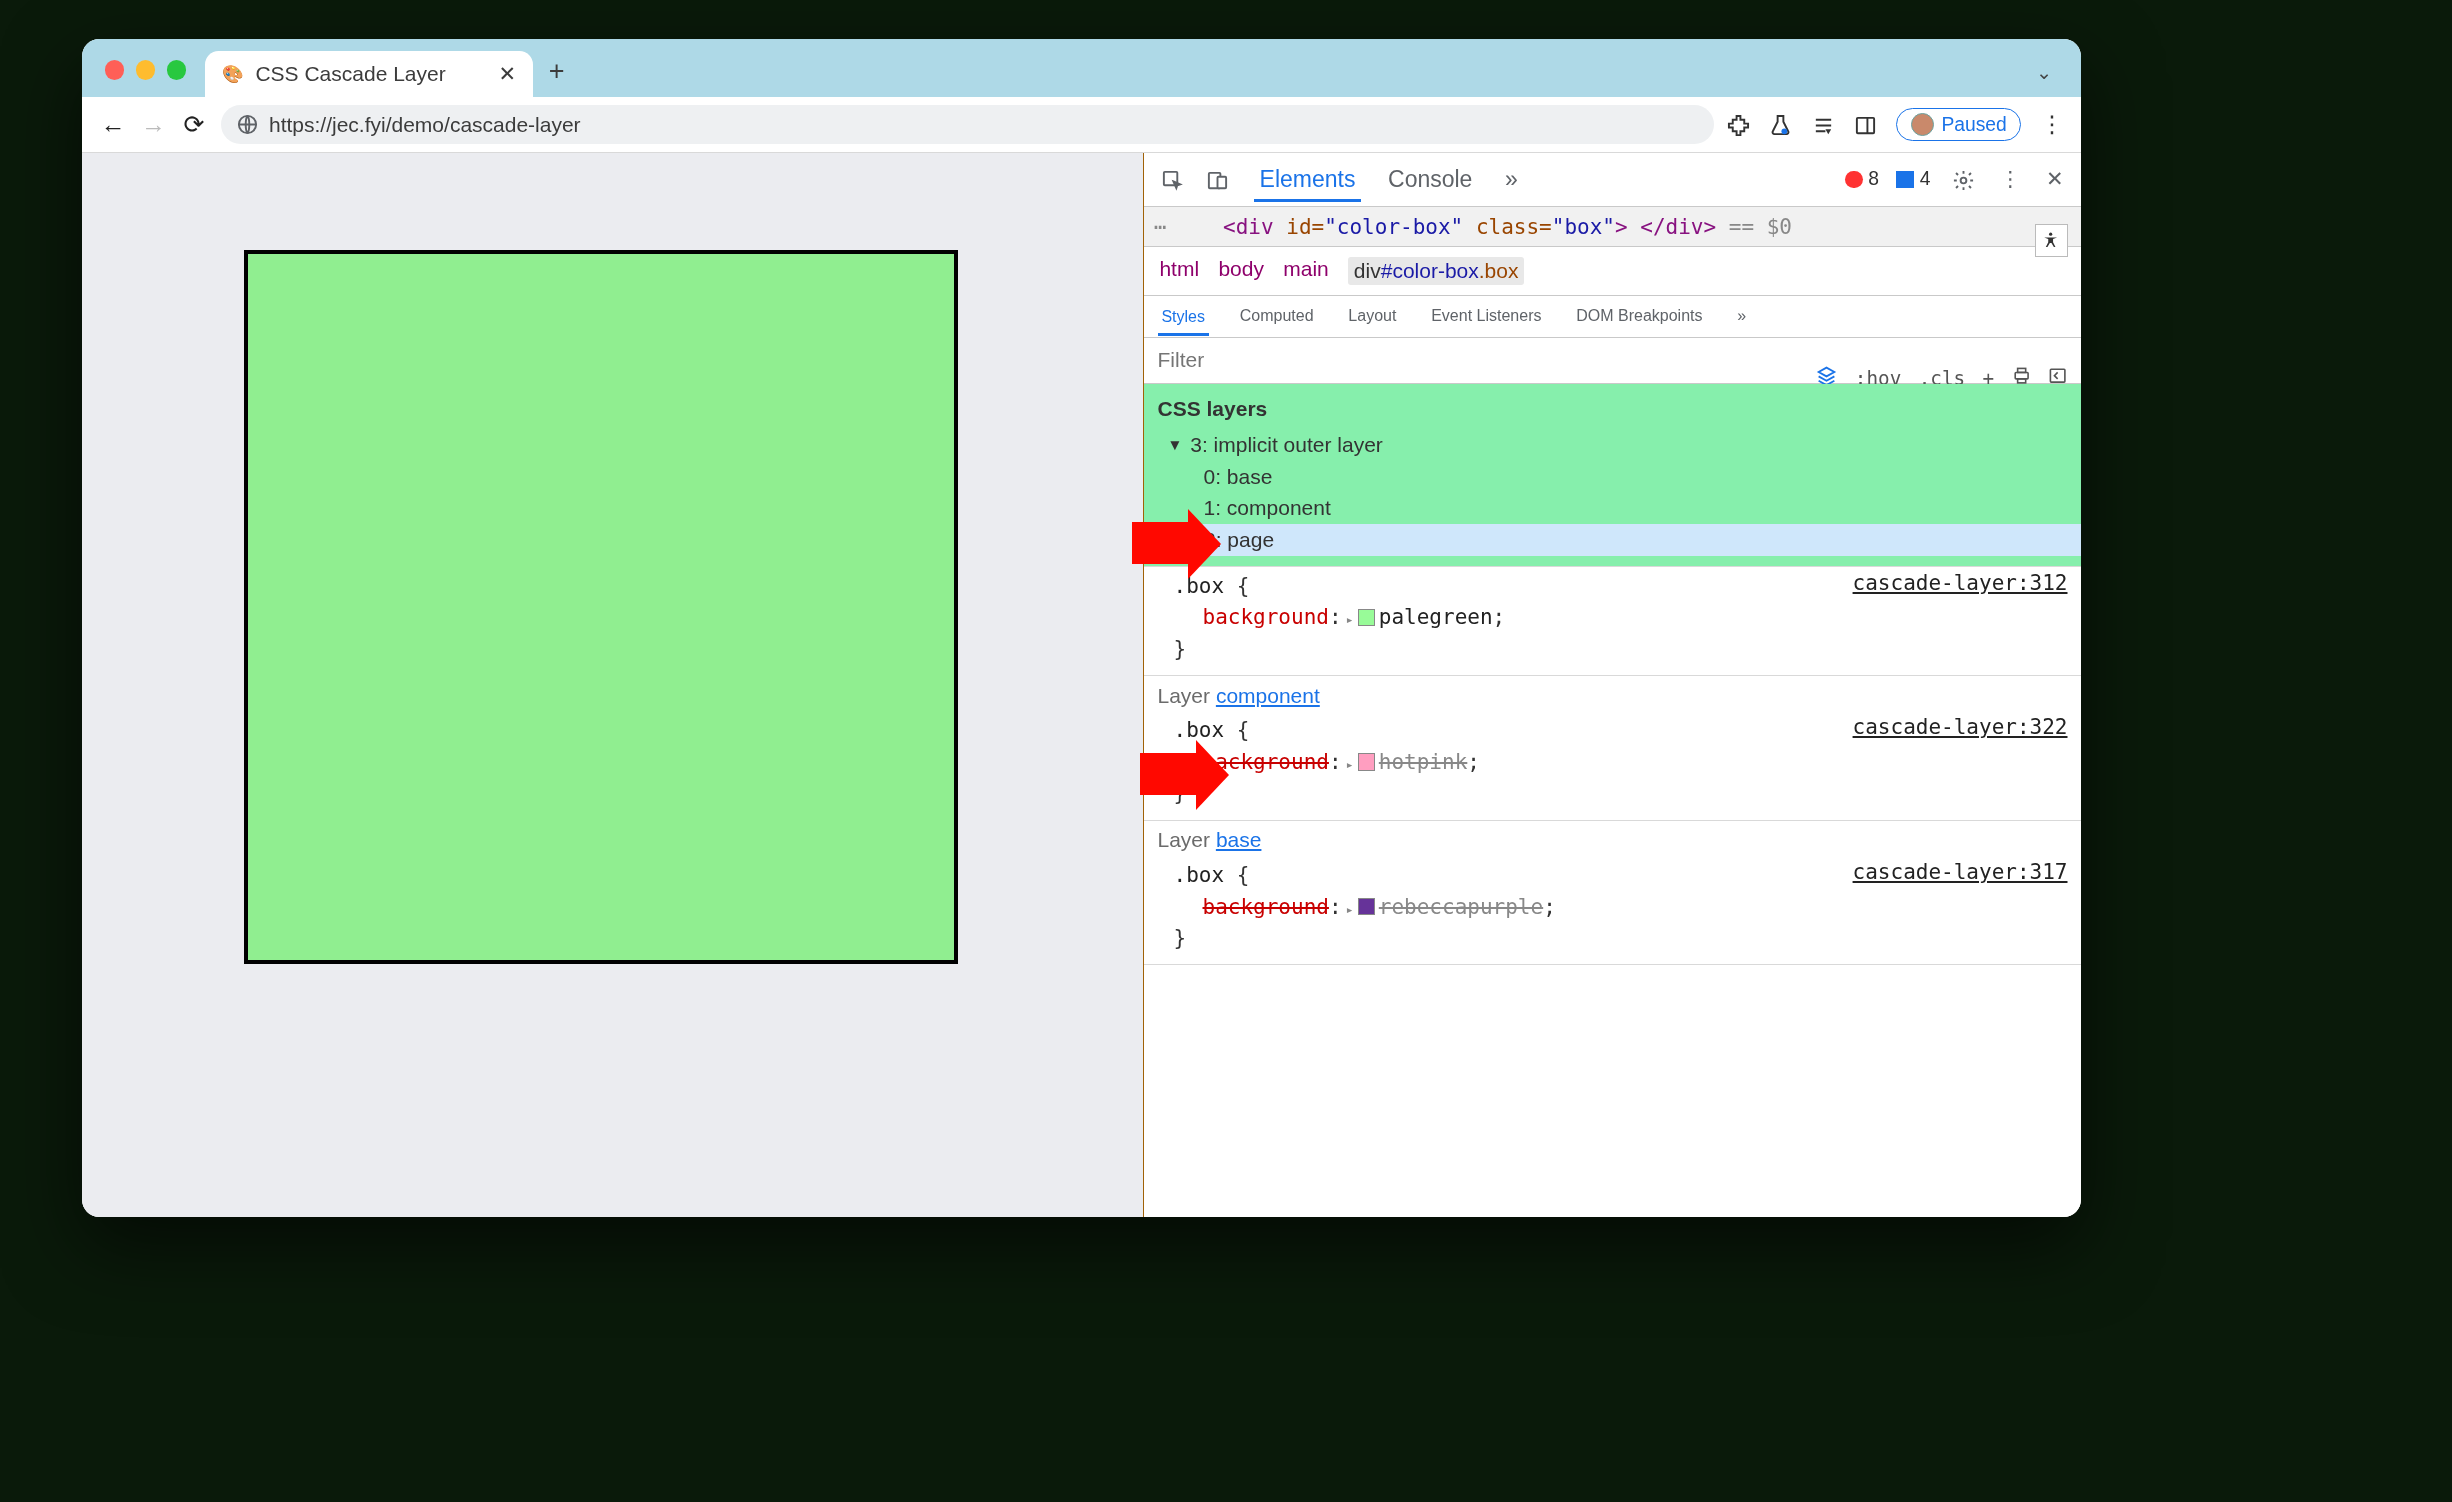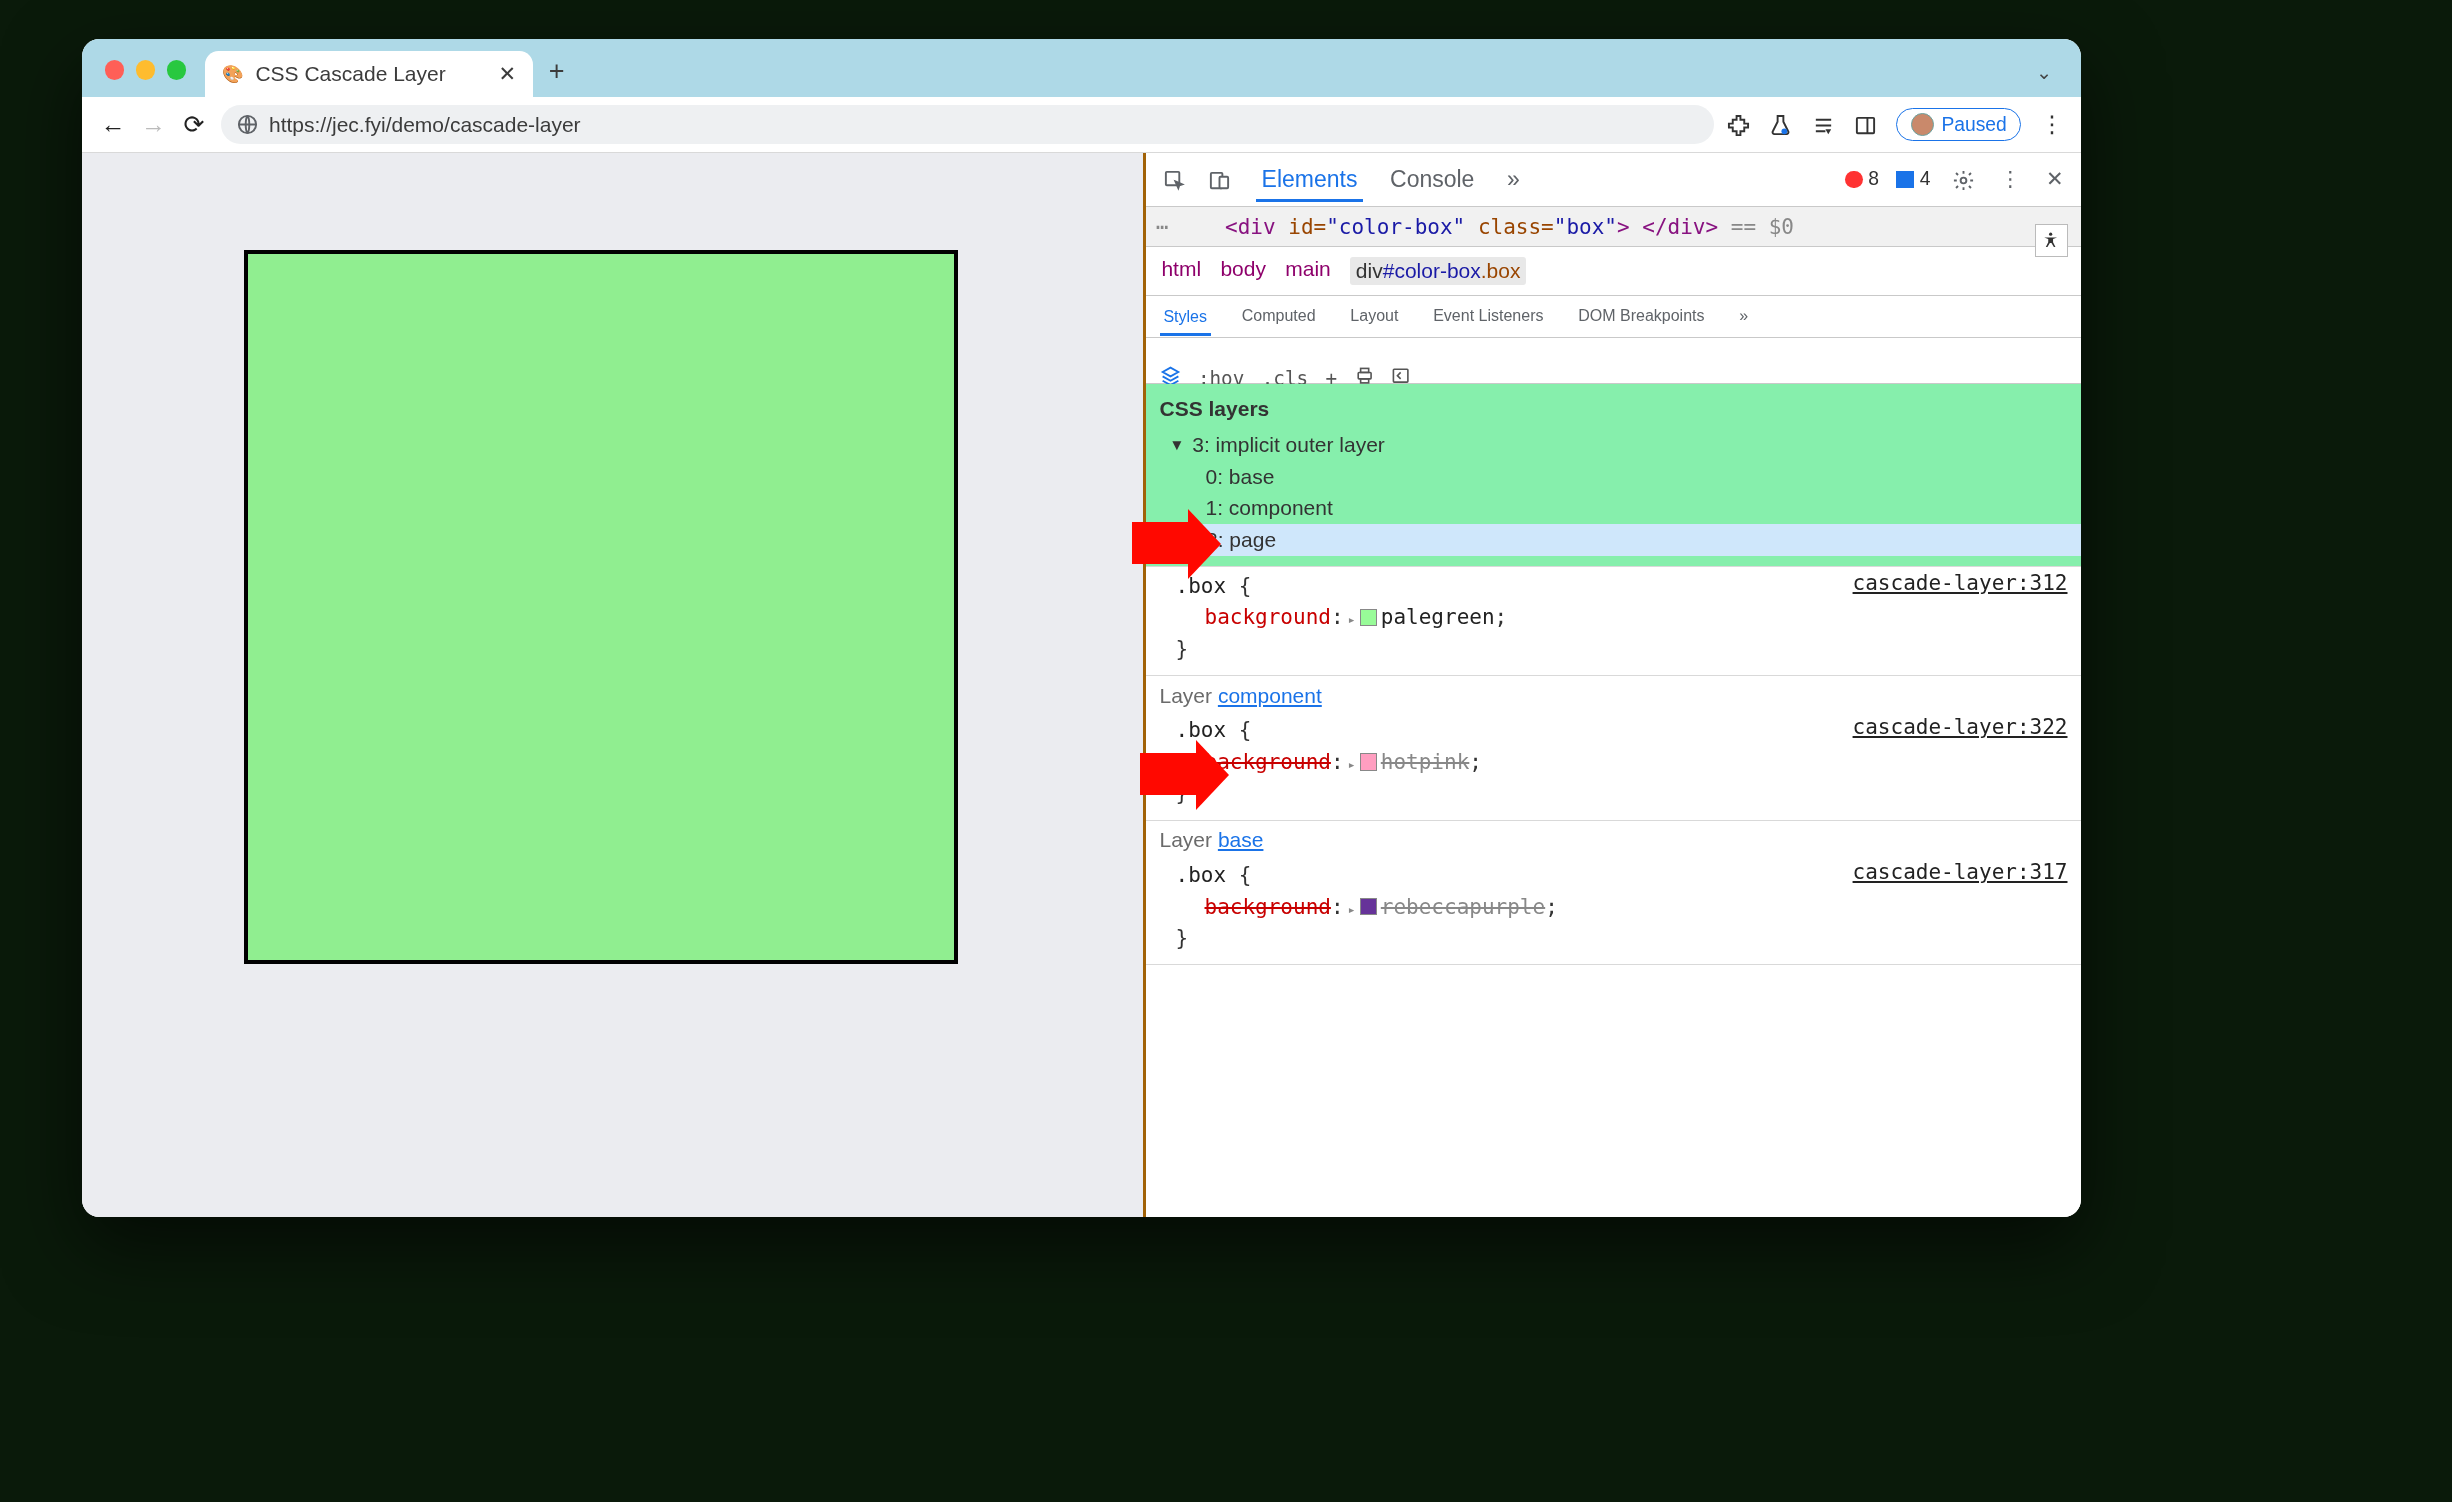--- a/index.html
+++ b/index.html
@@ -102,21 +102,21 @@
   .box-demo {
     position:absolute;
     left:162px; top:97px;
     width:714px; height:714px;
     background:#90ee90;
     border:4.8px solid #000;
   }
   
   .devtools {
     width:938px;
-    border-left:3px solid #a16207;
+    border-left:1px solid #a16207;
     background:#fff;
     display:flex;
     flex-direction:column;
     font-size:21px;
     color:#333;
   }
   .dt-top {
     height:54px;
     border-bottom:1px solid #c9c9c9;
     display:flex;
@@ -358,20 +358,21 @@
       <div class="styles-tabs">
         <div class="styles-tab active">Styles</div>
         <div class="styles-tab">Computed</div>
         <div class="styles-tab">Layout</div>
         <div class="styles-tab">Event Listeners</div>
         <div class="styles-tab">DOM Breakpoints</div>
         <div class="styles-tab">»</div>
       </div>
 
       <div class="styles-filter">
+        <input placeholder="Filter" style="">
         <div class="filter-tools">
           <span class="layers-icon">
             <svg width="21" height="21" viewBox="0 0 24 24" fill="none" stroke="#1a73e8" stroke-width="2">
                 <path d="M12 3l9 5-9 5-9-5 9-5z"></path>
                 <path d="M3 13l9 5 9-5M3 18l9 5 9-5"></path>
               </svg>
           </span>
           <span>:hov</span>
           <span>.cls</span>
           <span>+</span>

